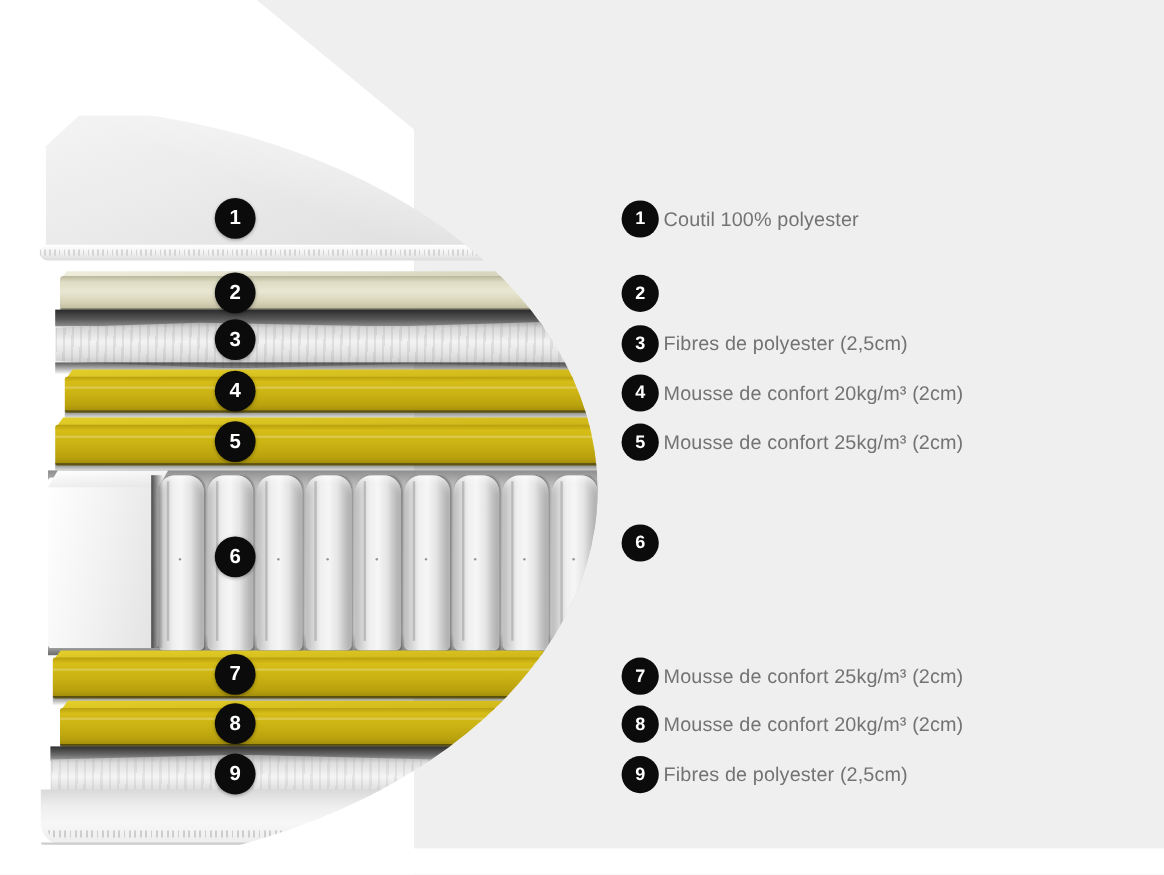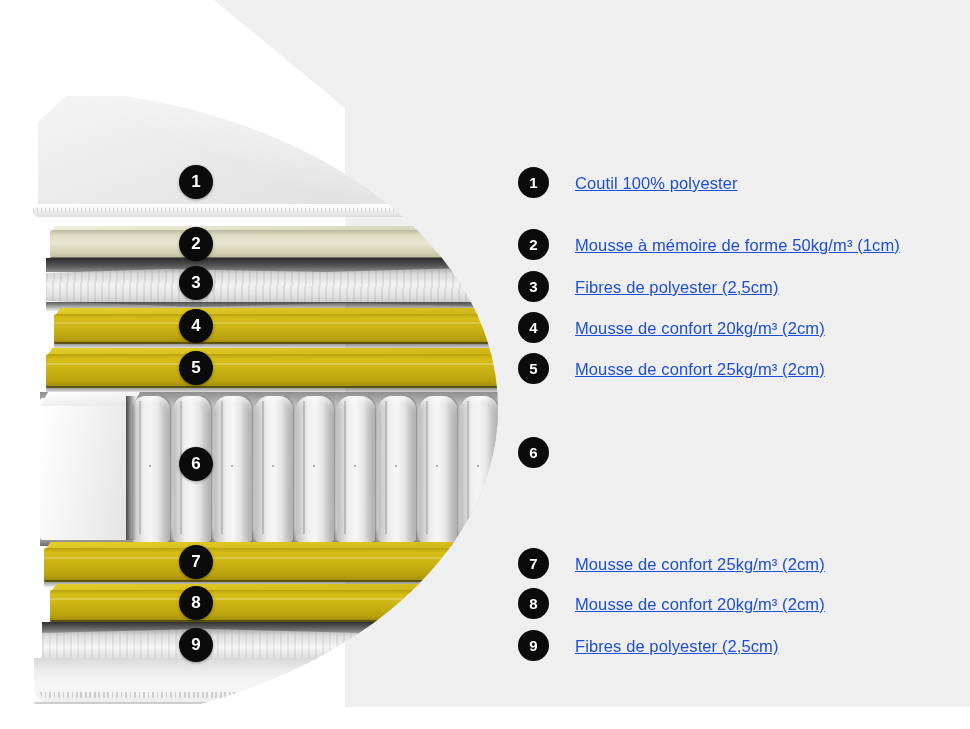--- a/index.html
+++ b/index.html
@@ -340,27 +340,26 @@
     width: 31px; height: 31px;
     border-radius: 50%;
     background: #0b0b0b;
     color: #ffffff;
     font-size: 15px;
     font-weight: 700;
     line-height: 31px;
     text-align: center;
   }
   .legend-text {
-    margin-left: 26px;
+    margin-left: 4px;
     padding-top: 4px;
     font-size: 16.5px;
     line-height: 25px;
-    color: #1d4ed8;
+    color: #737373;
     letter-spacing: 0.1px;
-    text-decoration: underline;
   }
 </style>
 </head>
 <body>
 
 <div id="stage">
 
   <div id="bg-white-wedge"></div>
   <div id="bg-bottom-white"></div>
 
@@ -450,21 +449,20 @@
       </div>
   </div>
 
   <div id="legend">
       <div class="legend-row" style="top: 167px;">
         <div class="legend-badge">1</div>
         <div class="legend-text">Coutil 100% polyester</div>
       </div>
       <div class="legend-row" style="top: 229px;">
         <div class="legend-badge">2</div>
-        <div class="legend-text">Mousse à mémoire de forme 50kg/m³ (1cm)</div>
       </div>
       <div class="legend-row" style="top: 271px;">
         <div class="legend-badge">3</div>
         <div class="legend-text">Fibres de polyester (2,5cm)</div>
       </div>
       <div class="legend-row" style="top: 312px;">
         <div class="legend-badge">4</div>
         <div class="legend-text">Mousse de confort 20kg/m³ (2cm)</div>
       </div>
       <div class="legend-row" style="top: 353px;">

